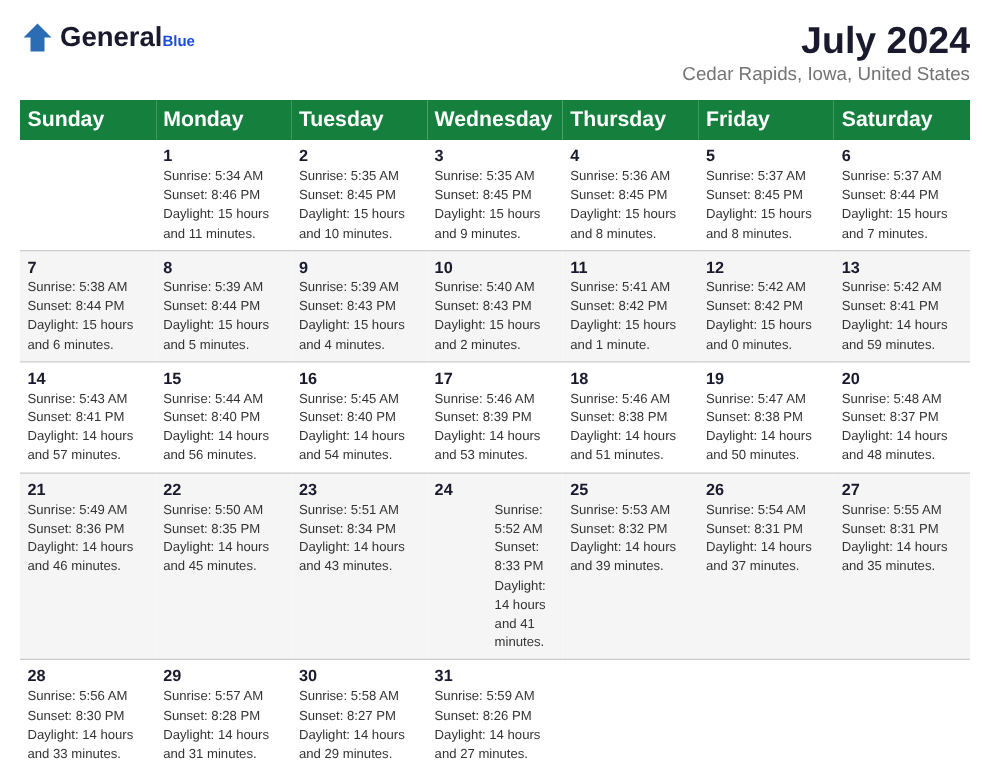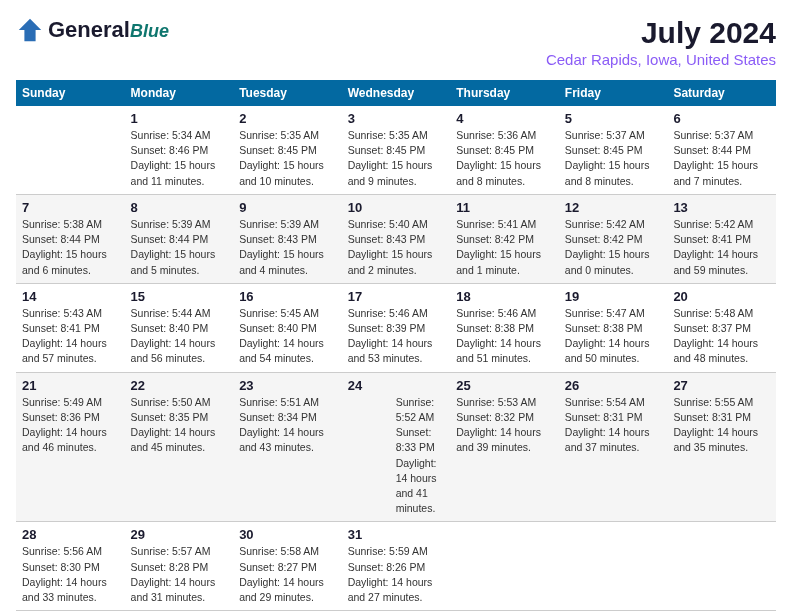--- a/index.html
+++ b/index.html
@@ -21,55 +21,54 @@
       align-items: center;
       gap: 4px;
     }
     .logo-text-general {
       font-size: 22px;
       font-weight: bold;
       color: #1a1a2e;
       line-height: 1.1;
     }
     .logo-text-blue {
-      font-size: 18px;
-      font-weight: bold;
-      color: #0f766e;
+      font-size: 12px;
+      font-weight: bold;
+      color: #1d4ed8;
       line-height: 1.1;
-      font-style: italic;
     }
     .logo-icon {
       width: 28px;
       height: 28px;
     }
     .title-area {
       text-align: right;
     }
     .month-year {
       font-size: 30px;
       font-weight: bold;
       color: #1a1a2e;
       line-height: 1.1;
     }
     .location {
       font-size: 15px;
-      color: #8b5cf6;
+      color: #737373;
       margin-top: 2px;
     }
     table {
       width: 100%;
       border-collapse: collapse;
       font-size: 11px;
     }
     thead tr th {
-      background-color: #0369a1;
+      background-color: #15803d;
       color: #fff;
       text-align: left;
       padding: 6px 6px;
-      font-size: 12px;
+      font-size: 17px;
       font-weight: bold;
     }
     tbody tr {
       border-bottom: 1px solid #ccc;
     }
     tbody tr:nth-child(odd) {
       background-color: #fff;
     }
     tbody tr:nth-child(even) {
       background-color: #f5f5f5;

